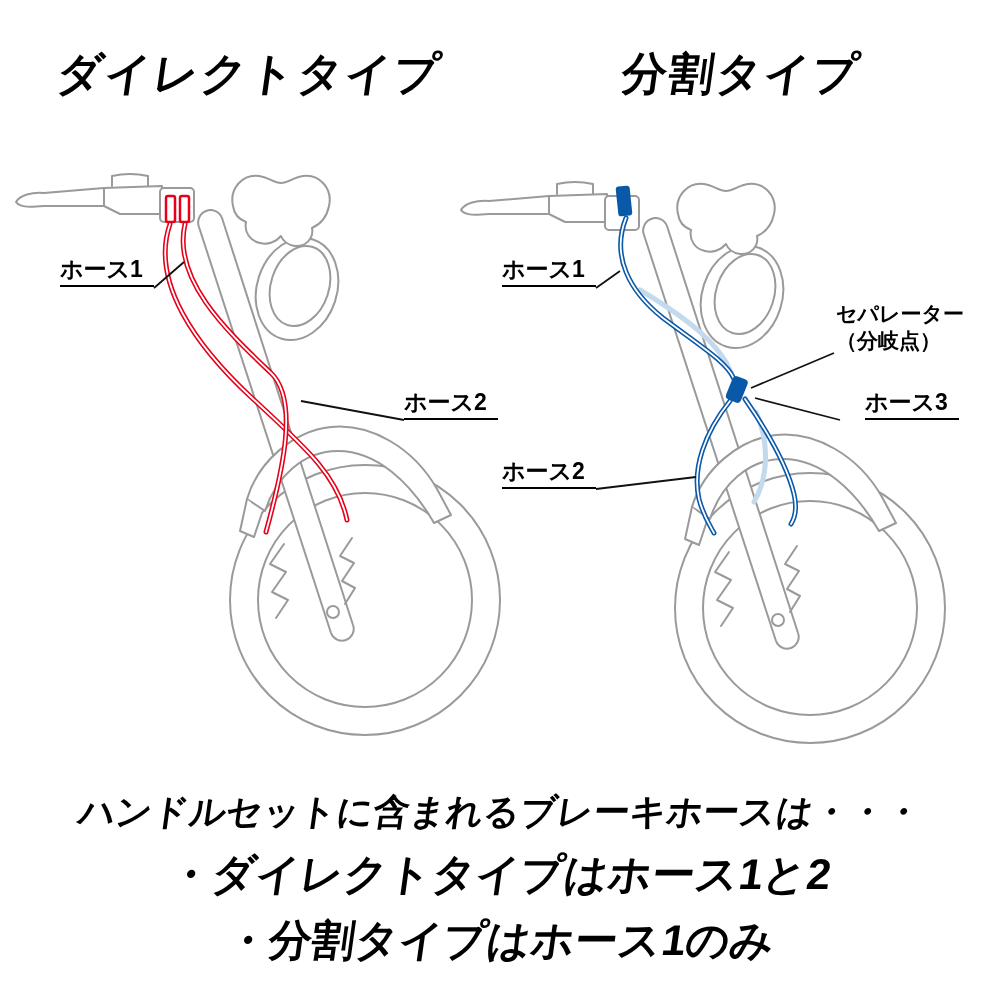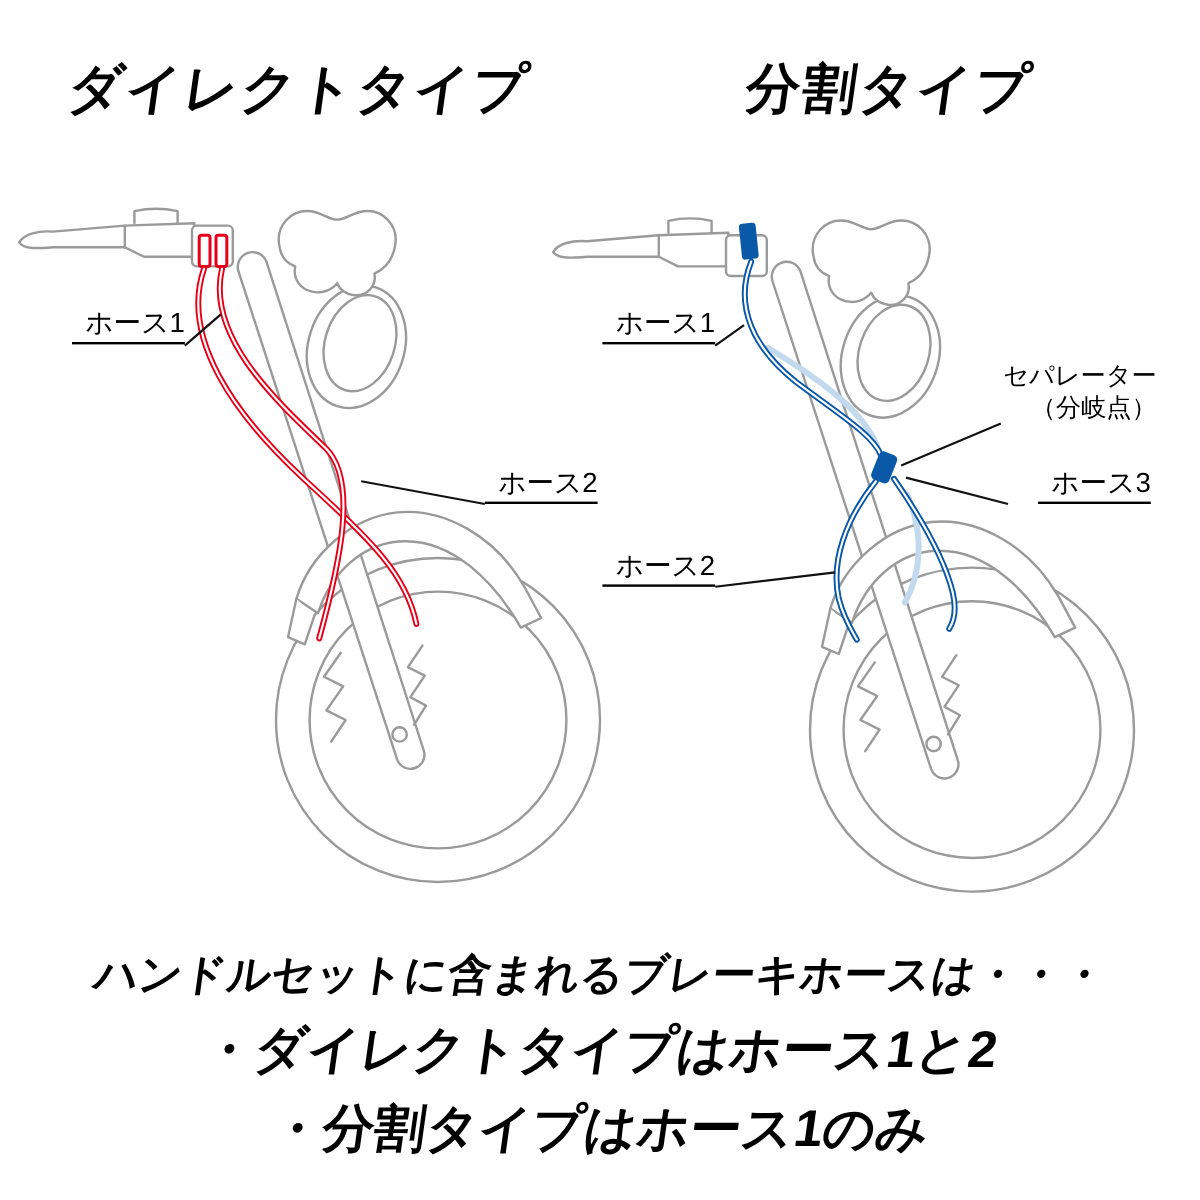--- a/index.html
+++ b/index.html
@@ -2,21 +2,21 @@
 <html style="--direct-hose: #e60019; --split-hose: #0a58a8; --split-hose-faded: #c3d9ee; --outline: #9a9a9a; --leader: #111111;"><head>
 <meta charset="utf-8">
 <style>
   html,body{margin:0;padding:0;background:#fff;}
   body{width:1000px;height:1000px;font-family:"Liberation Sans","DejaVu Sans",sans-serif;color:#000;}
   .page{position:relative;width:1000px;height:1000px;overflow:hidden;background:#fff;}
   svg.diagram{position:absolute;left:0;top:0;}
   .title{position:absolute;font-weight:900;font-size:45px;letter-spacing:2px;transform:skewX(-8deg);white-space:nowrap;}
   .title-left{left:57px;top:44px;}
   .title-right{left:622px;top:44px;}
-  .callout{position:absolute;font-size:23px;font-weight:400;line-height:26px;white-space:nowrap;text-align:right;}
+  .callout{position:absolute;font-size:23px;font-weight:700;line-height:26px;white-space:nowrap;}
   .underlined{border-bottom:2.5px solid #000;padding-bottom:3px;}
   .separator-label{font-size:21px;line-height:27px;}
   .footer-line{position:absolute;left:0;width:1000px;text-align:center;font-weight:900;transform:skewX(-8deg);white-space:nowrap;}
   .footer-intro{top:788px;font-size:36px;}
   .footer-b1{top:846px;font-size:43px;}
   .footer-b2{top:912px;font-size:43px;}
 
   .outline{stroke:var(--outline,#9a9a9a);stroke-width:2;fill:none;stroke-linecap:round;stroke-linejoin:round;}
   .outline-fill{stroke:var(--outline,#9a9a9a);stroke-width:2;fill:#fff;stroke-linecap:round;stroke-linejoin:round;}
   .hose-d{stroke:var(--direct-hose,#e60019);stroke-width:5;fill:none;stroke-linecap:round;}

